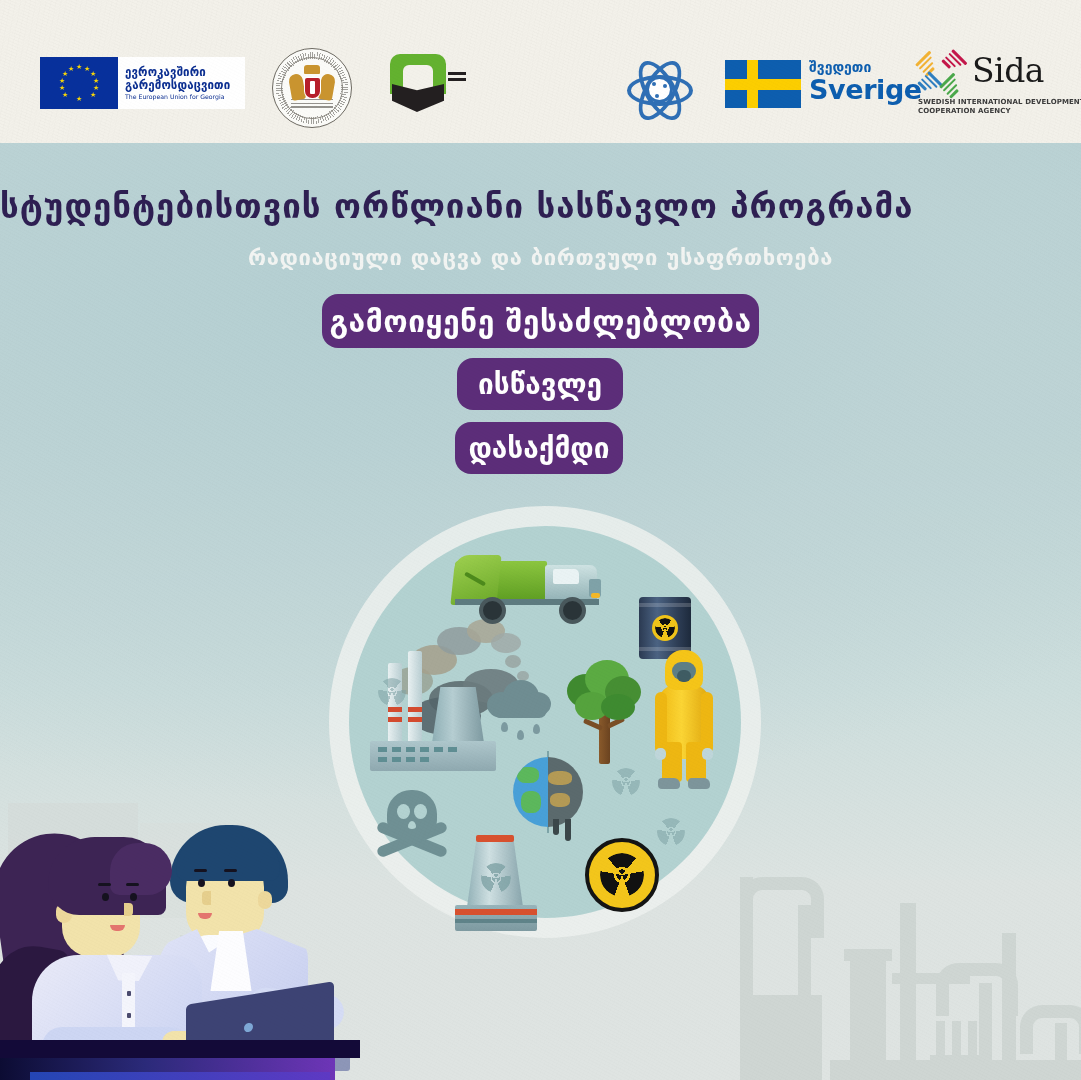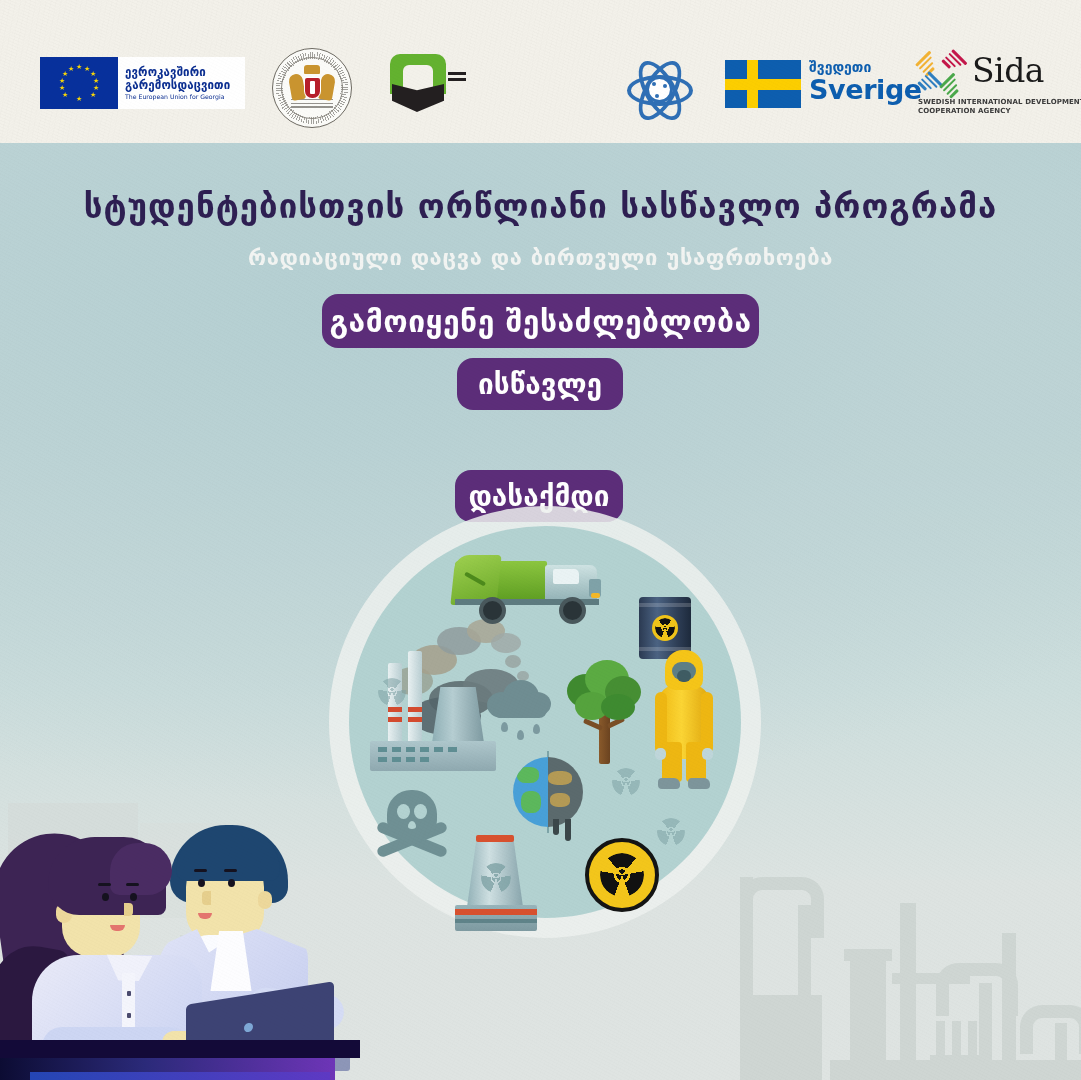--- a/index.html
+++ b/index.html
@@ -112,34 +112,34 @@
   .sida-q i{display:block;height:2.6px;margin-bottom:2.2px;border-radius:1px;}
   .sida-q.tl{left:1px;top:0;transform:rotate(-45deg);}
   .sida-q.tr{left:25px;top:0;transform:rotate(45deg);}
   .sida-q.bl{left:1px;top:22px;transform:rotate(45deg);}
   .sida-q.br{left:25px;top:22px;transform:rotate(-45deg);}
   .sida-name{position:absolute;left:54px;top:0;font-family:"DejaVu Serif","Liberation Serif",serif;color:#1a1a1a;font-size:33px;line-height:38px;letter-spacing:-.5px;}
   .sida-sub{position:absolute;left:0;top:46px;color:#3b3b3b;font-size:7px;line-height:9px;font-weight:700;letter-spacing:.1px;white-space:nowrap;}
 
   
   .title-main{
-    position:absolute;left:0;top:186px;width:1081px;text-align:center;
+    position:absolute;left:0;top:186px;width:1081px;text-align:left;
     color:#2e1f52;font-size:33px;line-height:42px;font-weight:700;letter-spacing:1px;
   }
   .title-sub{
     position:absolute;left:0;top:243px;width:1081px;text-align:center;
     color:#f2f4f2;font-size:22px;line-height:30px;font-weight:700;letter-spacing:.6px;
   }
   .badge{
     position:absolute;background:#5c2d79;color:#fff;border-radius:16px;
     font-weight:700;text-align:center;white-space:nowrap;display:flex;align-items:center;justify-content:center;
   }
   .badge-1{left:322px;top:294px;width:437px;height:54px;font-size:30px;letter-spacing:.5px;}
   .badge-2{left:457px;top:358px;width:166px;height:52px;font-size:28px;}
-  .badge-3{left:455px;top:422px;width:168px;height:52px;font-size:28px;margin-top:48px;}
+  .badge-3{left:455px;top:422px;width:168px;height:52px;font-size:28px;}
 
   
   .ring{position:absolute;left:329px;top:506px;width:432px;height:432px;border-radius:50%;
     background:#edf1ee;opacity:.85;}
   .circle{position:absolute;left:349px;top:526px;width:392px;height:392px;border-radius:50%;
     background:#b3d2d1;overflow:hidden;}
 
   .ico{position:absolute;}
 
   

